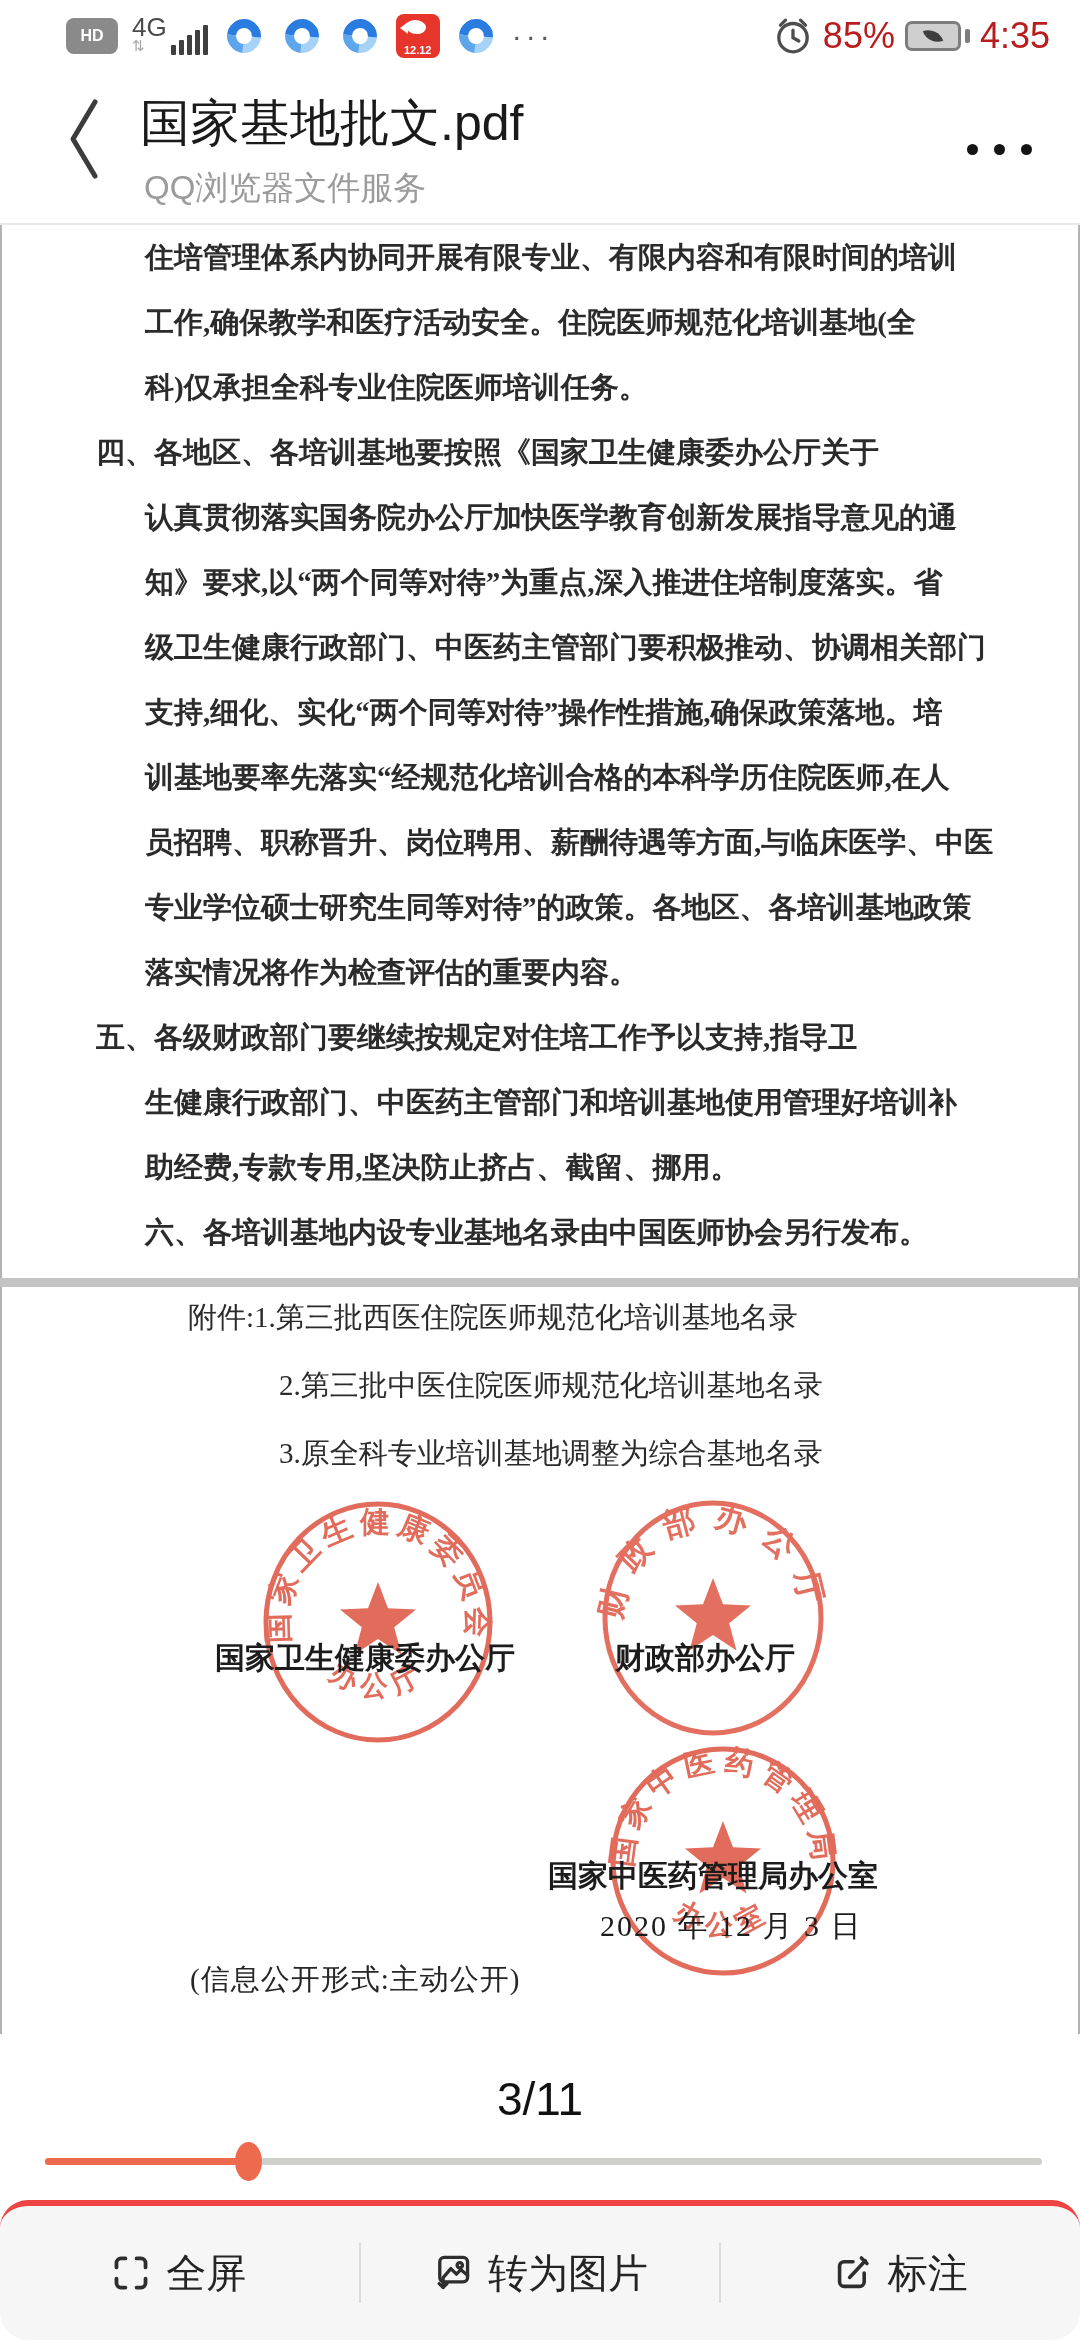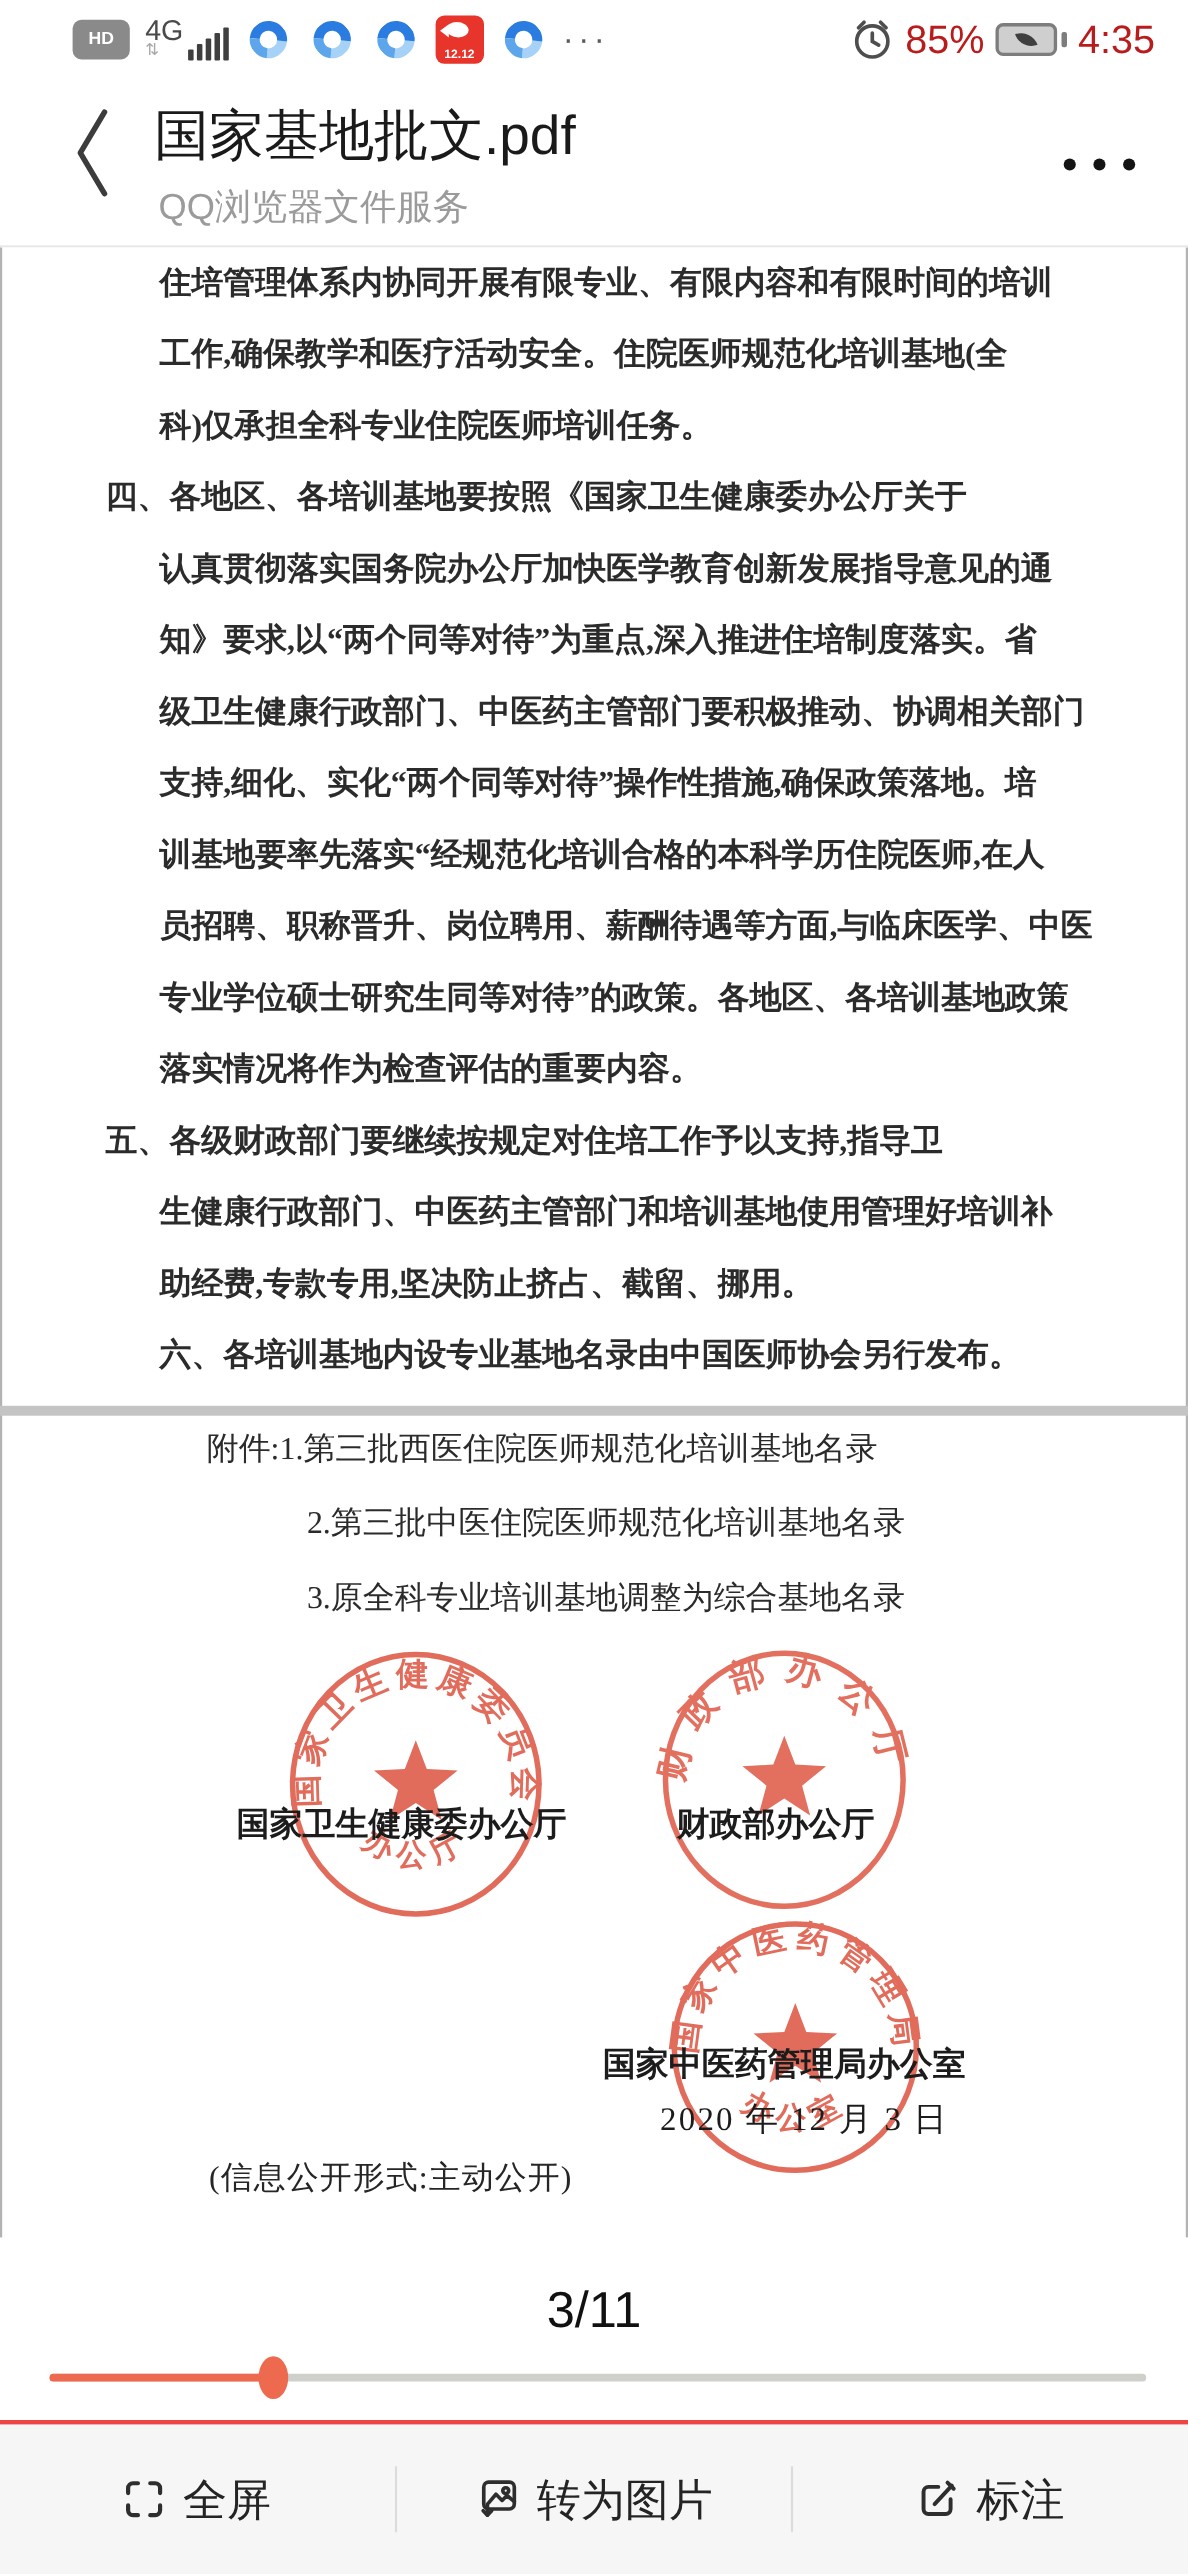--- a/index.html
+++ b/index.html
@@ -63,21 +63,21 @@
   .disc{position:absolute;left:188px;top:1735px;font-size:29px;color:#262626;white-space:nowrap;
         font-family:"Liberation Serif",serif;letter-spacing:1px;}
   
   .pagenum{position:absolute;top:2072px;left:0;width:1080px;text-align:center;font-size:46px;color:#111;}
   .slider{position:absolute;top:2130px;left:0;width:1080px;height:70px;}
   .track{position:absolute;left:45px;top:28px;width:997px;height:7px;background:#cfcfcc;border-radius:4px;}
   .fill{position:absolute;left:45px;top:28px;width:203px;height:7px;background:#ee6a4f;border-radius:4px;}
   .thumb{position:absolute;left:235px;top:12px;width:27px;height:39px;border-radius:50%;background:#ee6a4f;}
   
   .toolbar{position:absolute;top:2200px;left:0;width:1080px;height:140px;background:#f6f6f7;
-           border-top:4px solid #ef4444;display:flex;align-items:center;box-sizing:border-box;}
+           border-top:6px solid #ef4444;display:flex;align-items:center;box-sizing:border-box;border-radius:28px;}
   .tb-btn{flex:1;display:flex;align-items:center;justify-content:center;gap:16px;height:100%;}
   .tb-btn span{font-size:40px;color:#242424;}
   .tb-sep{width:2px;height:60px;background:#dcdcdc;}
   svg{display:block;}
 </style>
 </head>
 <body>
 
 <div id="screen">
 

